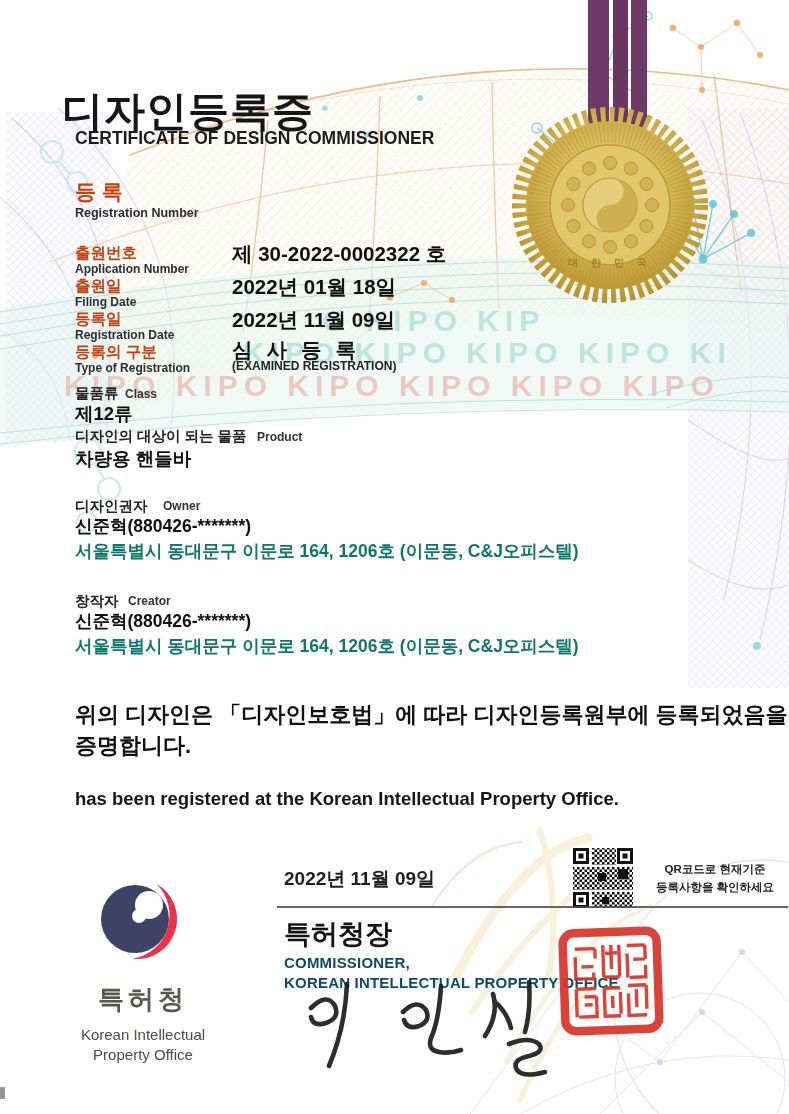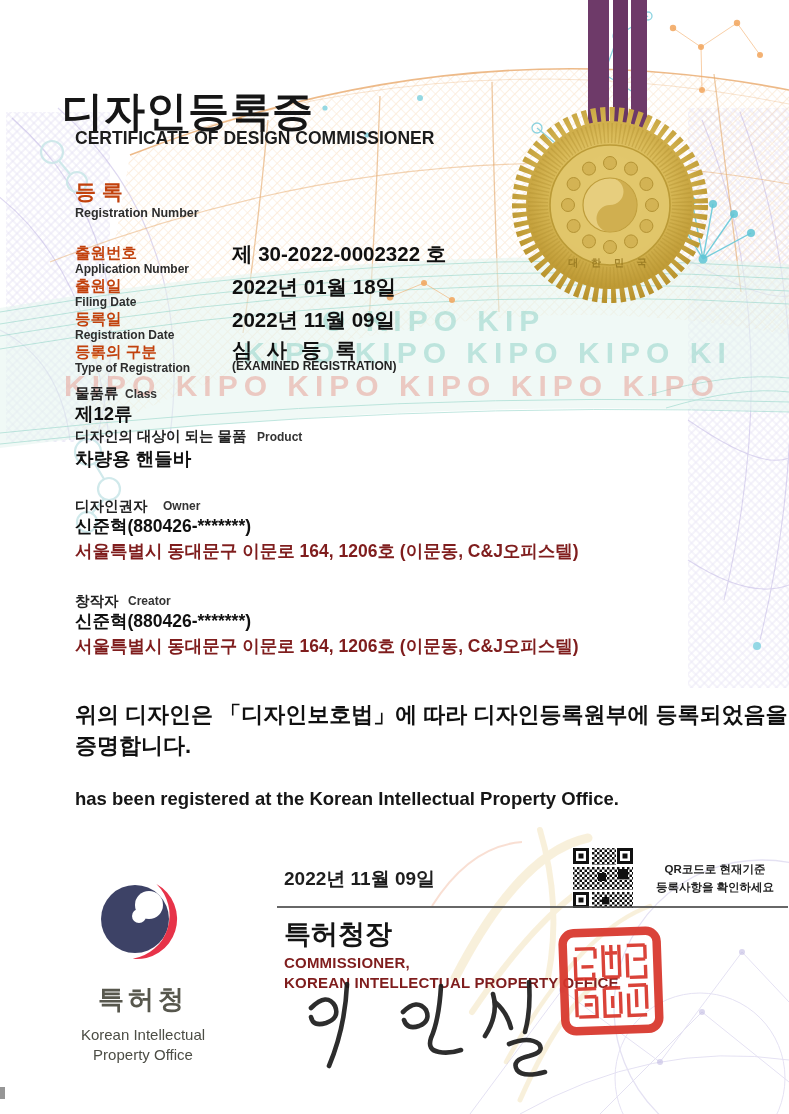--- a/index.html
+++ b/index.html
@@ -20,28 +20,28 @@
   .reg-val{font-size:23px;}
   .f-label{font-size:15.5px;}
   .f-en{font-size:12px;}
   .f-val{font-size:20.5px;}
   .f-note{font-size:12px;font-weight:700;color:#222;}
   .sp-wide{letter-spacing:14px;}
   .sec-label{font-size:14.5px;font-weight:700;color:#222;}
   .sec-en{font-size:12px;font-weight:700;color:#333;}
   .sec-val{font-size:18.5px;font-weight:700;color:#101010;}
   .pp-name{font-size:17.5px;font-weight:700;color:#101010;}
-  .pp-addr{font-size:17.5px;font-weight:700;color:#7f1d1d;}
+  .pp-addr{font-size:17.5px;font-weight:700;color:#0f766e;}
   .stmt-ko{font-size:22px;font-weight:700;color:#101010;}
   .stmt-en{font-size:18.5px;font-weight:700;color:#161616;}
   .issue-date{font-size:19px;font-weight:600;color:#1e1e1e;}
   .qr-note{font-size:11.5px;font-weight:700;color:#222;line-height:1.55;text-align:center;white-space:nowrap;}
   .rule{position:absolute;left:277px;top:906px;width:511px;height:1.6px;background:#4c4c4c;opacity:.85;}
   .comm-ko{font-size:27px;font-weight:700;color:#141414;}
-  .comm-en{font-size:15px;font-weight:700;letter-spacing:.2px;color:#7f1d1d;}
+  .comm-en{font-size:15px;font-weight:700;letter-spacing:.2px;color:#0c4a6e;}
   .agency-wrap{position:absolute;left:68px;top:982px;width:150px;text-align:center;}
   .agency-ko{font-size:26px;font-weight:600;color:#57574d;letter-spacing:4px;}
   .agency-en{font-size:15px;font-weight:500;color:#4c4d45;line-height:1.35;margin-top:8px;}
   .sr{position:absolute;opacity:0;font-size:6px;pointer-events:none;}
   .scan-mark{position:absolute;left:0;top:1087px;width:5px;height:12px;background:#6a6a6a;opacity:.7;}
 </style>
 </head>
 <body>
 
 <div class="page">

